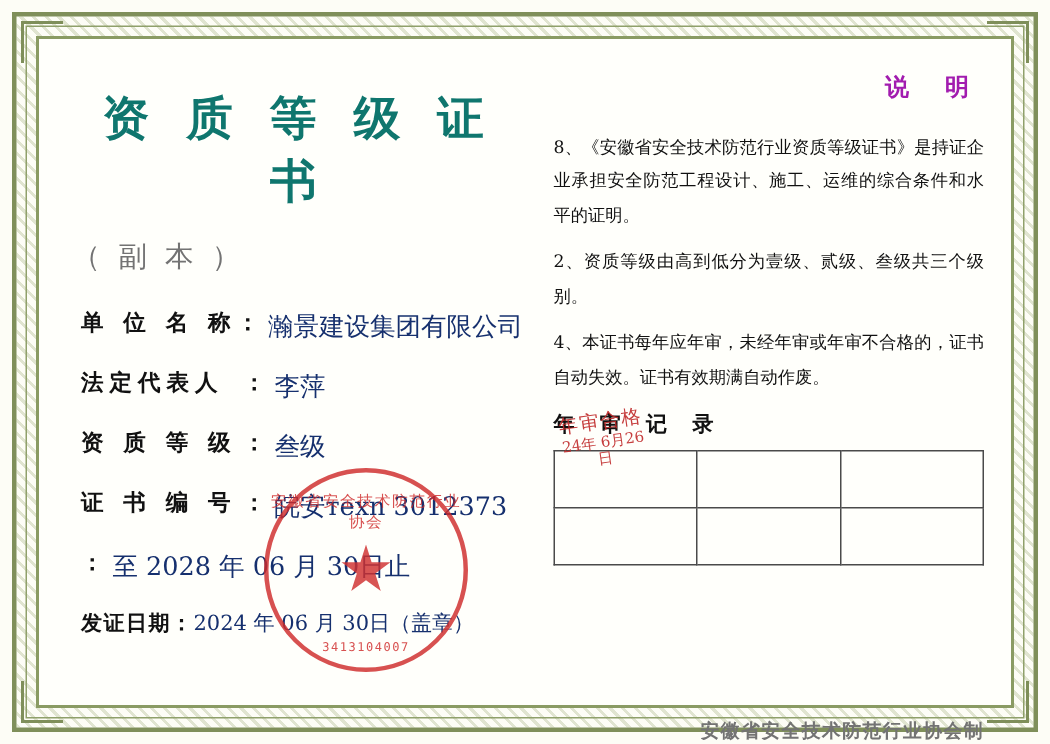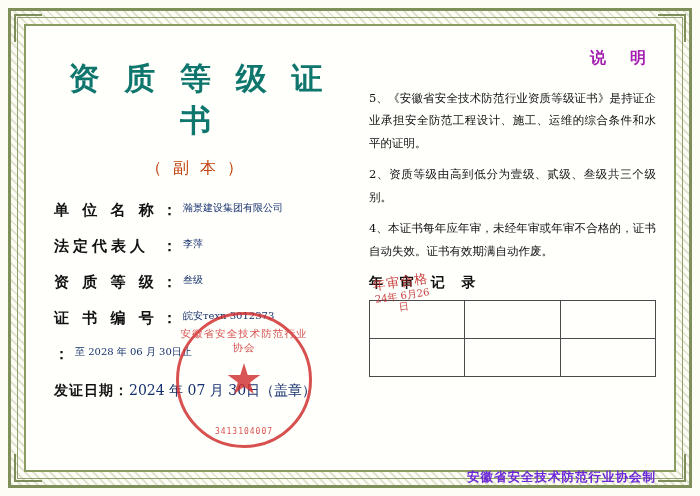--- a/index.html
+++ b/index.html
@@ -82,24 +82,23 @@
     text-align: center;
     font-family: "DejaVu Serif", serif;
     font-size: 31px;
     font-weight: bold;
     color: #0f766e;
     letter-spacing: 7px;
     margin-top: 14px;
     margin-left: 6px;
   }
   .sub-title {
-    text-align: center;
-    font-family: "DejaVu Serif", serif;
-    font-size: 16px;
-    color: #c2410c;
+    font-family: "DejaVu Serif", serif;
+    font-size: 19px;
+    color: #737373;
     letter-spacing: 3px;
     margin-top: 16px;
   }
   .fields {
     margin-top: 22px;
     padding-left: 6px;
   }
   .field-row {
     display: flex;
     align-items: flex-start;
@@ -114,21 +113,21 @@
     white-space: nowrap;
     width: 108px;
   }
   .field-colon {
     font-size: 15px;
     font-weight: bold;
     color: #111;
     margin-right: 6px;
   }
   .field-value {
-    font-size: 10px;
+    font-size: 17px;
     color: #1d2b6b;
     font-family: "DejaVu Serif", serif;
     white-space: nowrap;
   }
   .field-value.handwrite {
     color: #16306e;
   }
   .issue-row {
     margin-top: 18px;
     font-family: "DejaVu Serif", serif;
@@ -249,26 +248,26 @@
   .review-stamp .big {
     font-size: 13px;
     letter-spacing: 1px;
   }
   .review-stamp .small {
     font-size: 10px;
   }
   
   .footer {
     position: absolute;
-    bottom: 10px;
+    bottom: 0;
     right: 44px;
     font-family: "DejaVu Serif", serif;
     font-size: 12.5px;
     font-weight: bold;
-    color: #6d28d9;
+    color: #737373;
     letter-spacing: 1px;
   }
 </style>
 </head>
 <body>
 
 <div class="certificate">
   <div class="border-outer"></div>
   <div class="border-mid"></div>
   <div class="border-inner"></div>
@@ -304,33 +303,33 @@
           <span class="field-colon">：</span>
           <span class="field-value handwrite">皖安техn 3012373</span>
         </div>
         <div class="field-row">
           <span class="field-colon">：</span>
           <span class="field-value handwrite">至 2028 年 06 月 30日止</span>
         </div>
       </div>
 
       <div class="issue-row">
-        <span>发证日期：</span><span class="val">2024 年 07 月 30日（盖章）</span>
+        <span>发证日期：</span><span class="val">2024 年 06 月 30日（盖章）</span>
       </div>
 
       <div class="seal">
         <div class="seal-text-top">安徽省安全技术防范行业协会</div>
         <div class="seal-text-bot">3413104007</div>
       </div>
     </div>
 
     <div class="right-col">
       <div class="notes-title">说 明</div>
       <div class="notes">
-        <div class="note-item">5、《安徽省安全技术防范行业资质等级证书》是持证企业承担安全防范工程设计、施工、运维的综合条件和水平的证明。</div>
+        <div class="note-item">8、《安徽省安全技术防范行业资质等级证书》是持证企业承担安全防范工程设计、施工、运维的综合条件和水平的证明。</div>
         <div class="note-item">2、资质等级由高到低分为壹级、贰级、叁级共三个级别。</div>
         <div class="note-item">4、本证书每年应年审，未经年审或年审不合格的，证书自动失效。证书有效期满自动作废。</div>
       </div>
 
       <div class="review-title">年 审 记 录</div>
       <table class="review-table">
         <tbody>
             <tr>
           <td>
             <div class="review-stamp">

